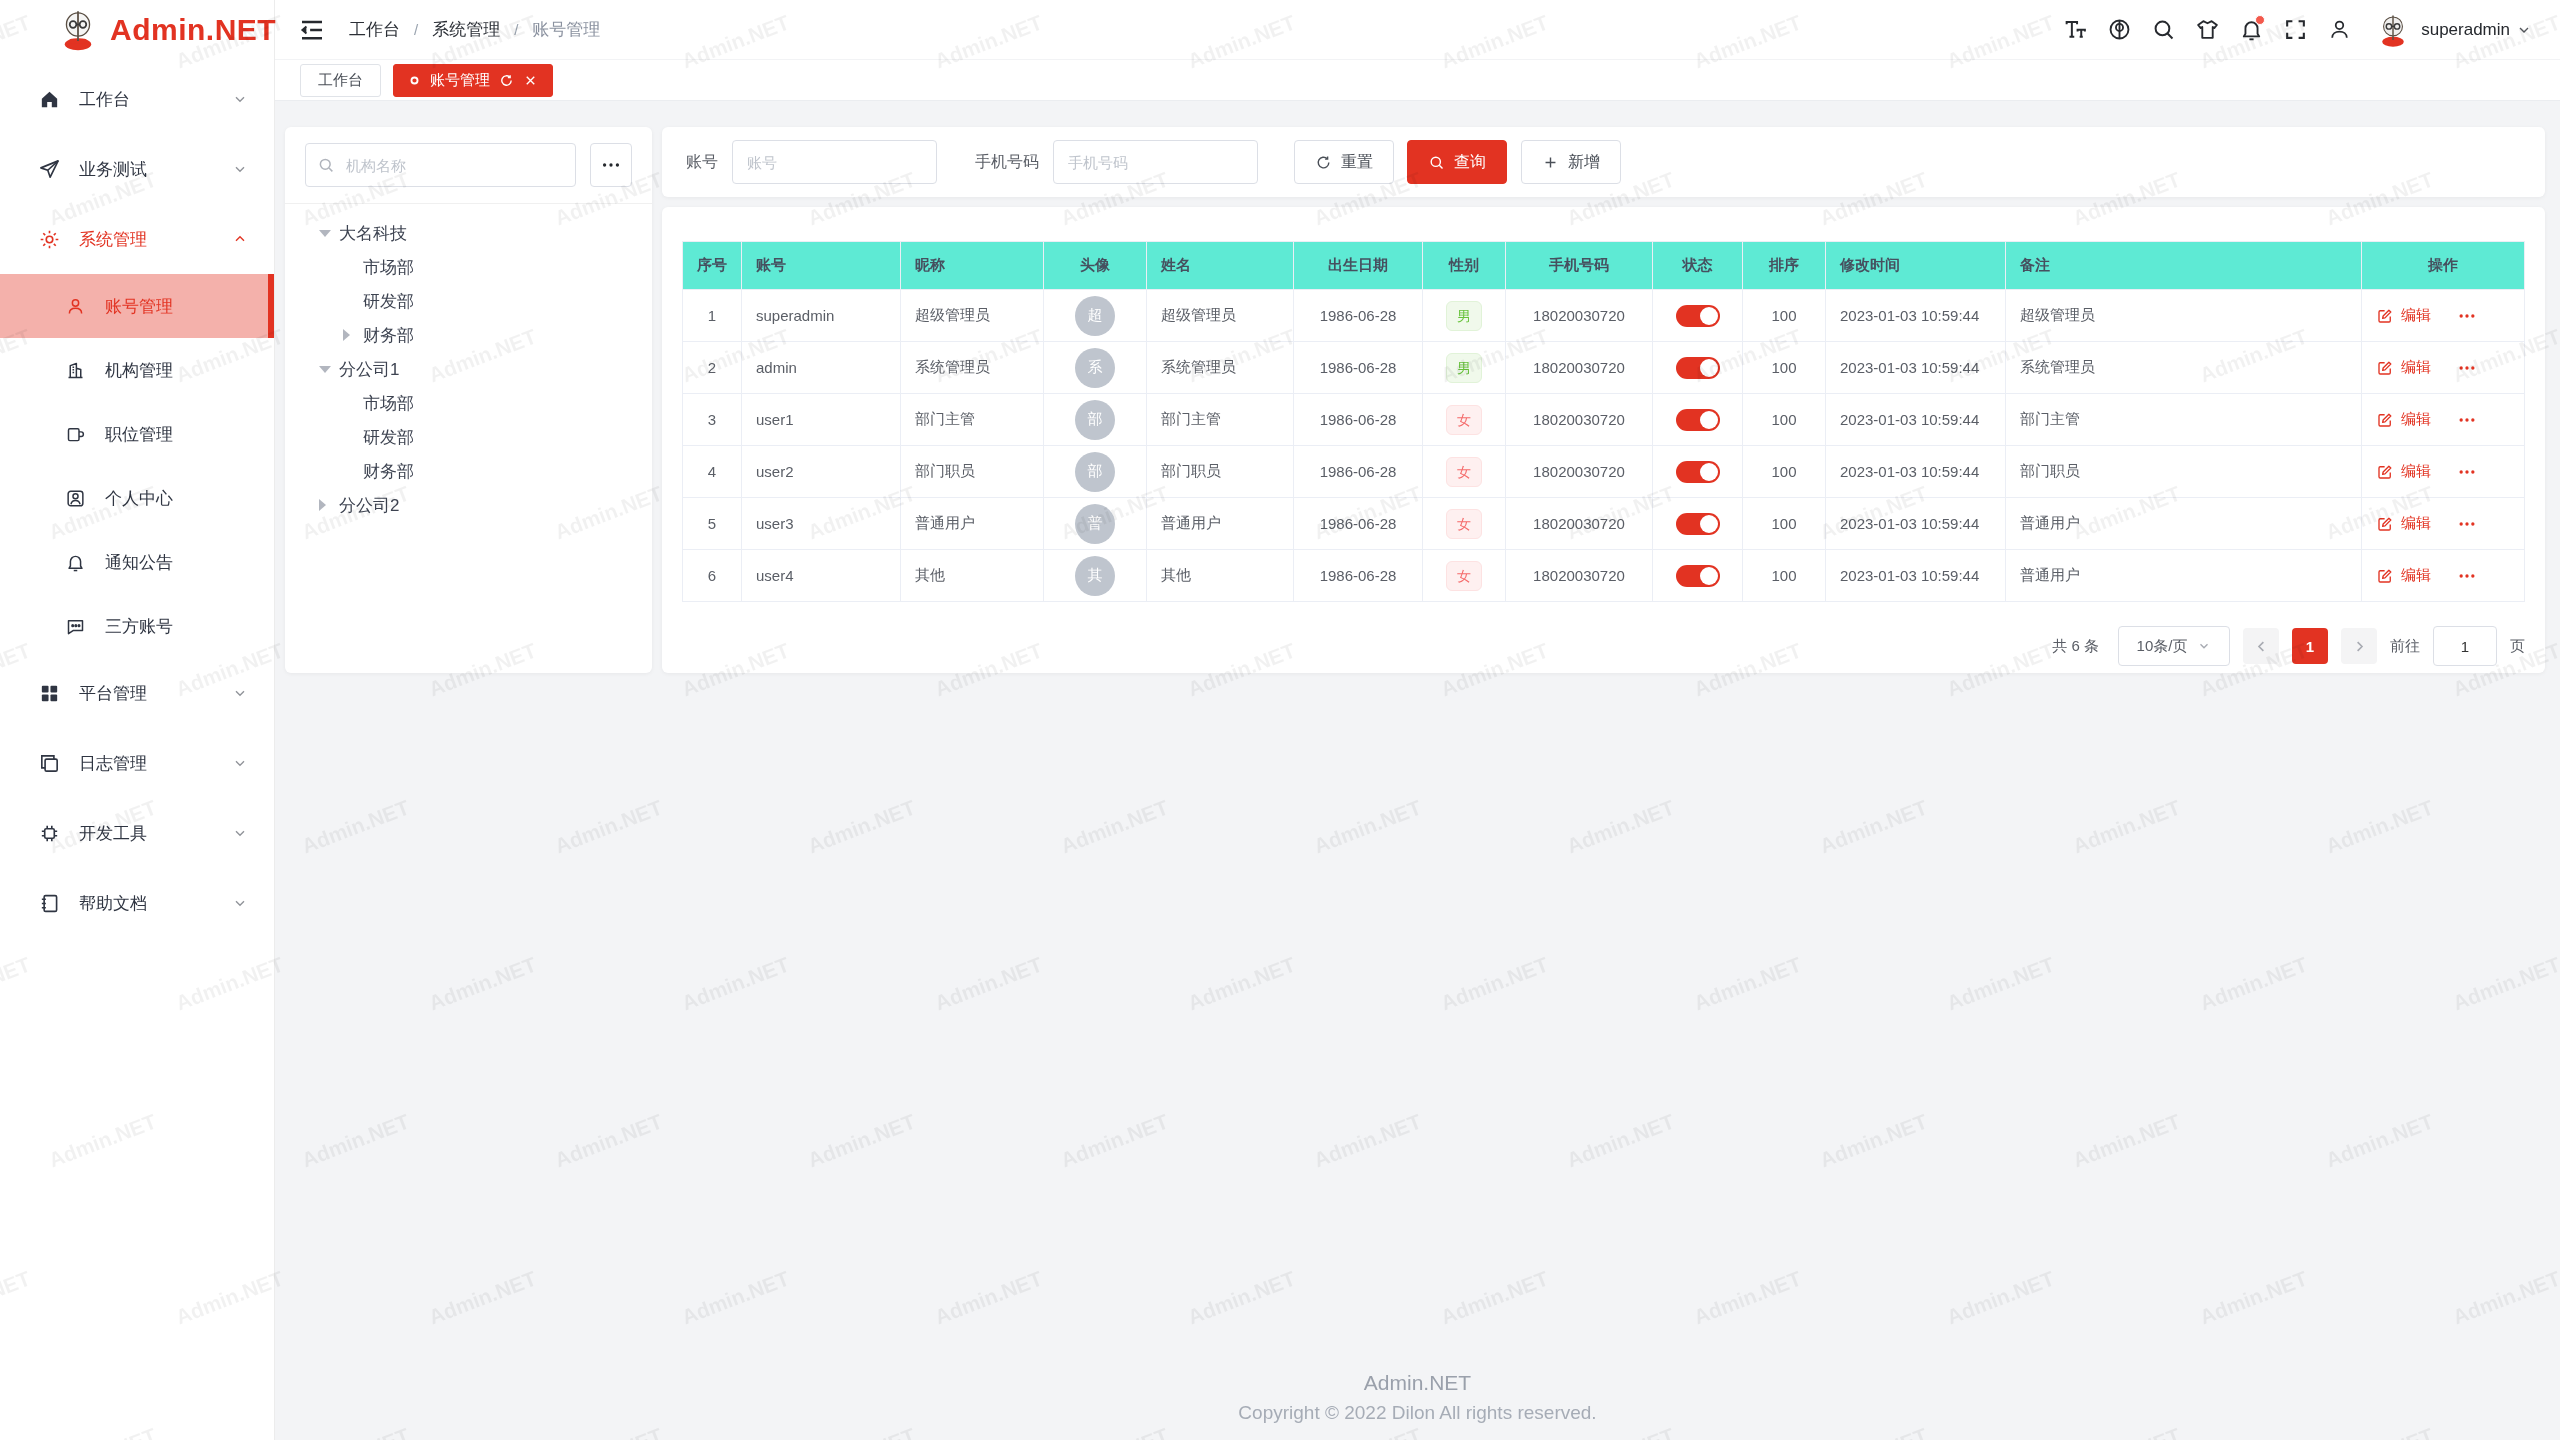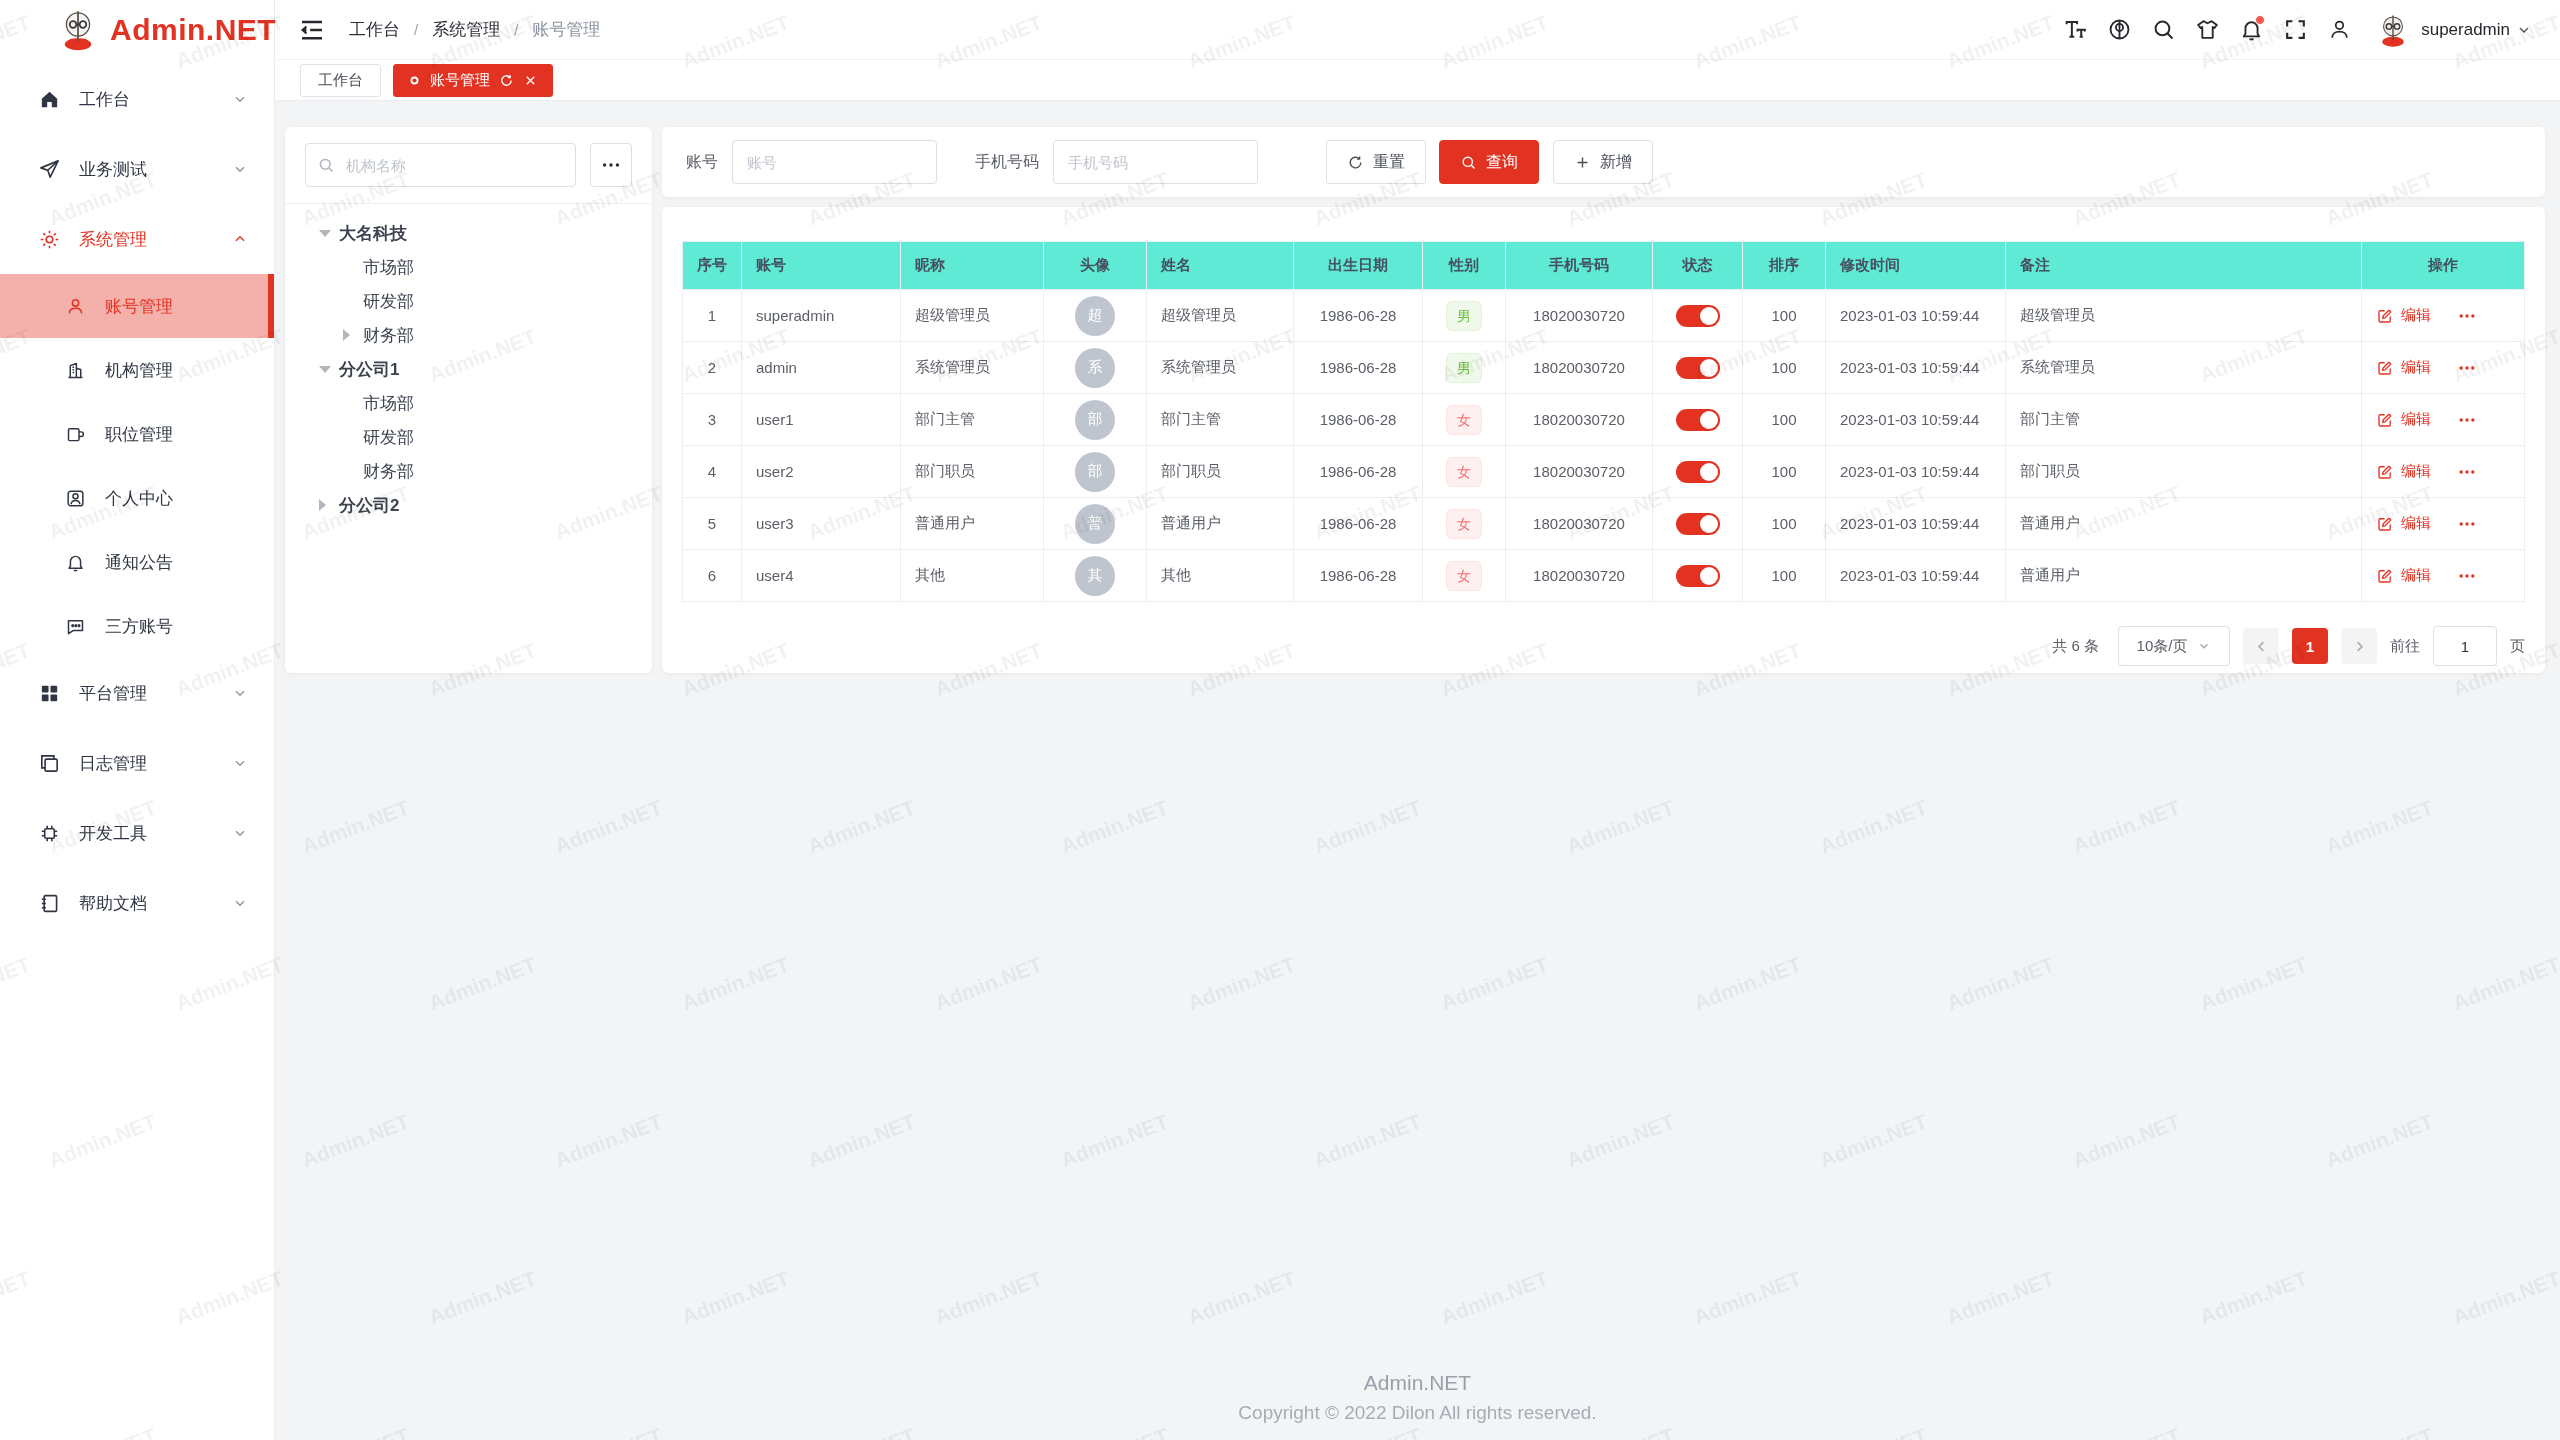--- a/index.html
+++ b/index.html
@@ -97,21 +97,21 @@
     font-family:inherit;
   }
   .tree-search input::placeholder { color:#bfc4cc; }
   .tree-search .s-ico { position:absolute; left:12px; top:13px; width:18px; height:18px; color:#b0b4bc; }
   .tree-more-btn {
     width:42px; height:44px; border:1px solid #dcdfe6; border-radius:4px; background:#fff;
     display:flex; align-items:center; justify-content:center; cursor:pointer; color:#26292e;
   }
   .tree-body { padding:12px 8px; }
   .tree-node { height:34px; display:flex; align-items:center; font-size:17px; color:#3d4351; cursor:pointer; }
-  .tree-node.lv0 { padding-left:26px;font-weight:bold; }
+  .tree-node.lv0 { padding-left:26px; }
   .tree-node.lv1 { padding-left:50px; }
   .tw { width:20px; height:14px; display:flex; align-items:center; flex:none; }
   .tri-down { width:0; height:0; border-left:6px solid transparent; border-right:6px solid transparent; border-top:7px solid #b2b6bf; }
   .tri-right { width:0; height:0; border-top:6px solid transparent; border-bottom:6px solid transparent; border-left:7px solid #b2b6bf; }
 
   
   .right-col { flex:1; display:flex; flex-direction:column; gap:10px; }
 
   
   .filter-card { height:70px; display:flex; align-items:center; padding:0 24px; }
@@ -122,21 +122,21 @@
     font-size:15px; color:#333; outline:none; font-family:inherit;
   }
   .f-input::placeholder { color:#bfc4cc; }
   .btn {
     height:44px; border-radius:4px; border:1px solid #dcdfe6; background:#fff; cursor:pointer;
     display:inline-flex; align-items:center; justify-content:center; gap:9px;
     font-size:16px; color:#4a4f57; padding:0 20px; font-family:inherit;
   }
   .btn svg { width:17px; height:17px; }
   .btn.primary { background:#e23322; border-color:#e23322; color:#fff; }
-  .btn-reset { margin-left:68px; }
+  .btn-reset { margin-left:36px; }
   .btn-query { margin-left:13px; }
   .btn-add { margin-left:14px; }
 
   
   .table-card { height:466px; padding:20px; }
   table.grid { width:100%; border-collapse:collapse; table-layout:fixed; margin-top:14px; }
   .grid th, .grid td { border:1px solid #ebeef5; font-weight:normal; }
   .grid th {
     height:48px; background:#5eead4; font-size:15px; font-weight:600; color:#46505f;
     padding:0 14px; text-align:left;

